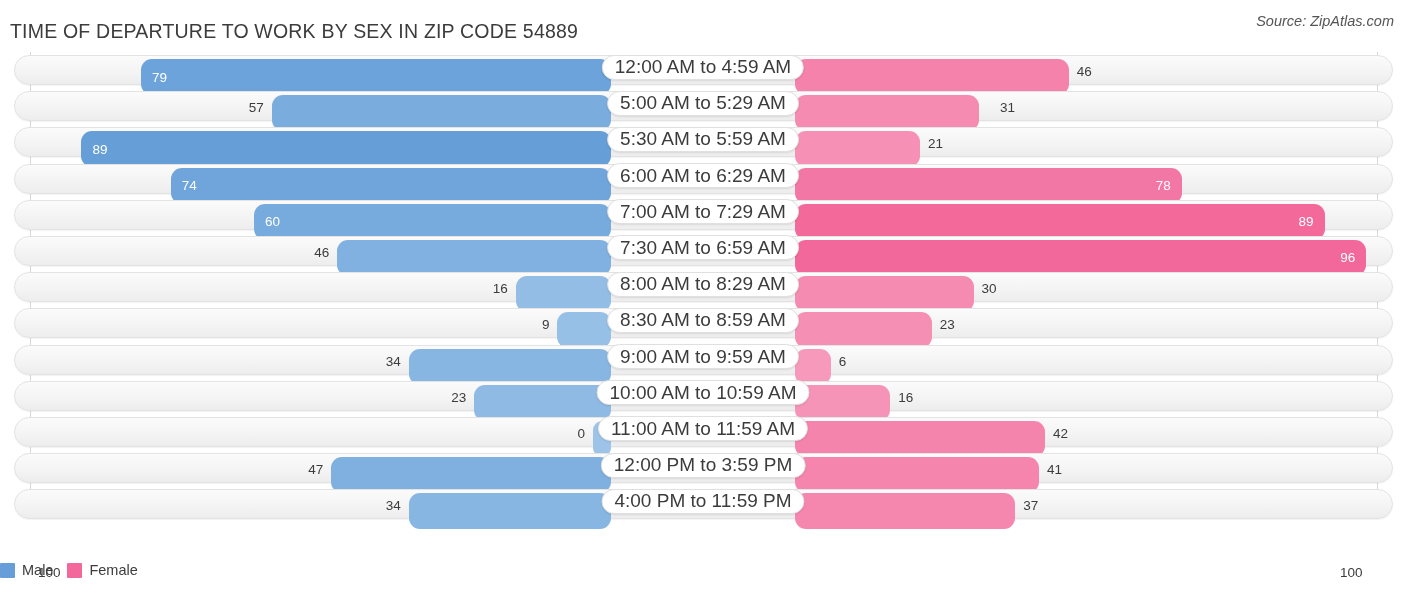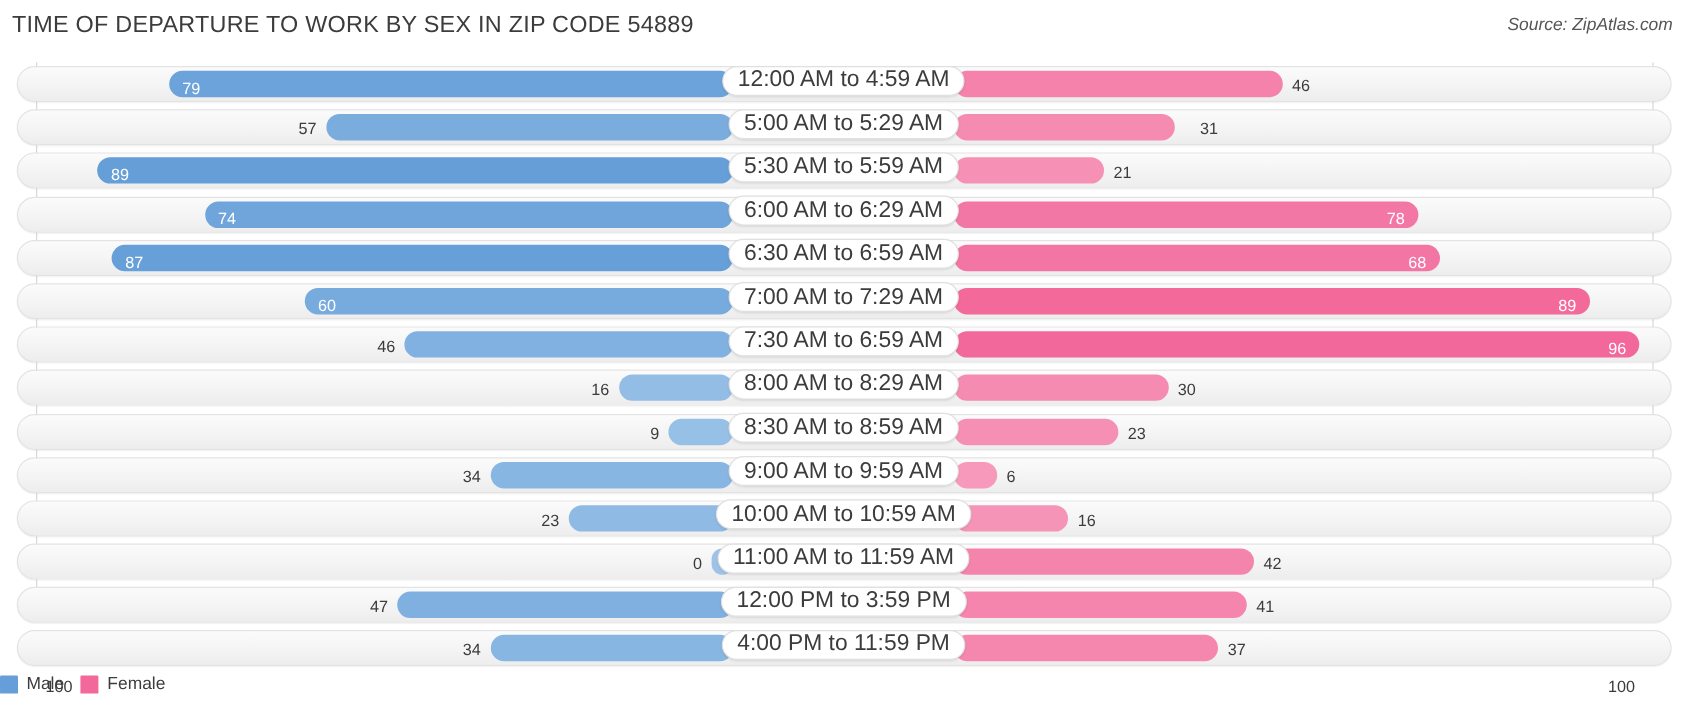--- a/index.html
+++ b/index.html
@@ -13,21 +13,21 @@
   #app {
     position: relative;
     width: 1406px;
     height: 595px;
     background: #ffffff;
   }
 
   
   .title {
     position: absolute;
-    left: 10px; top: 10px;
+    left: 10px; top: 20px;
     font-size: 19.5px;
     letter-spacing: .2px;
     color: #3c3c3c;
     font-weight: 400;
     white-space: nowrap;
   }
   .source {
     position: absolute;
     right: 12px; top: 13px;
     font-size: 14.5px;
@@ -75,24 +75,24 @@
   }
 
   
   .bars {
     position: absolute;
     left: 14px; right: 13px; top: 3px; height: 30px;
   }
   .bar {
     position: absolute;
     top: 4px;
-    height: 22px;
+    height: 36px;
     border-radius: 11px;
     display: flex;
-    align-items: flex-end;
+    align-items: center;
   }
   .bar.male {
     justify-content: flex-start;
     background: #659ed8;
   }
   .bar.female {
     justify-content: flex-end;
     background: #f2689a;
   }
   .bar .inlabel {
@@ -213,32 +213,20 @@
             </div>
             <div class="bar female" style="left: 781px; width: 386.75px; background: rgb(243, 119, 164);">
               <span class="inlabel">78</span>
             </div>
           </div>
           <div class="catpill">6:00 AM to 6:29 AM</div>
         </div>
         <div class="row">
           <div class="track"></div>
           <div class="bars">
-            <div class="bar male" style="right: 782px; width: 517.65px; background: rgb(103, 159, 217);">
-              <span class="inlabel">87</span>
-            </div>
-            <div class="bar female" style="left: 781px; width: 404.6px; background: rgb(243, 117, 163);">
-              <span class="inlabel">68</span>
-            </div>
-          </div>
-          <div class="catpill">6:30 AM to 6:59 AM</div>
-        </div>
-        <div class="row">
-          <div class="track"></div>
-          <div class="bars">
             <div class="bar male" style="right: 782px; width: 357px; background: rgb(120, 171, 221);">
               <span class="inlabel">60</span>
             </div>
             <div class="bar female" style="left: 781px; width: 529.55px; background: rgb(242, 105, 154);">
               <span class="inlabel">89</span>
             </div>
           </div>
           <div class="catpill">7:00 AM to 7:29 AM</div>
         </div>
         <div class="row">

